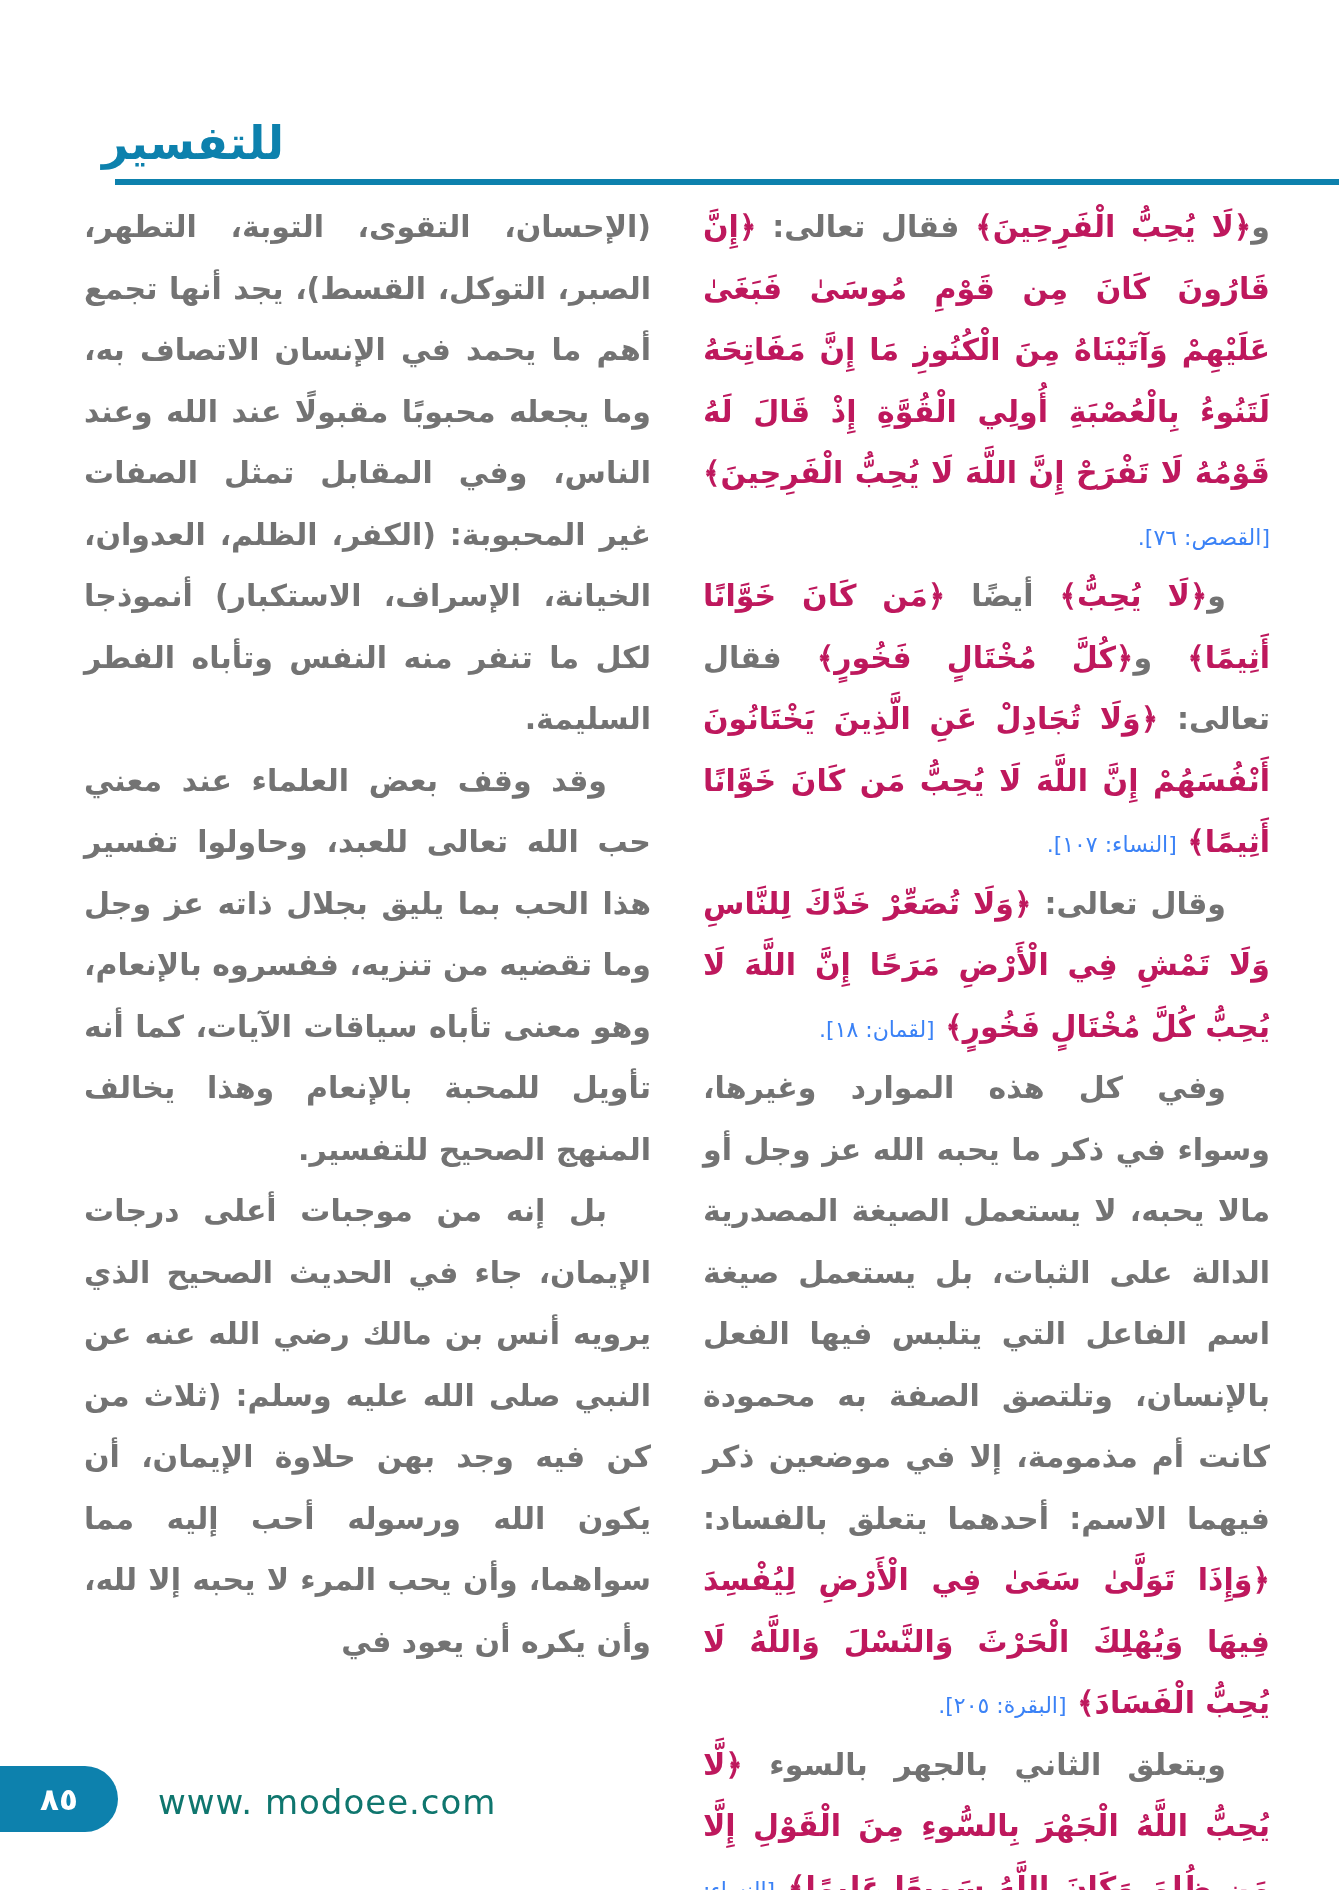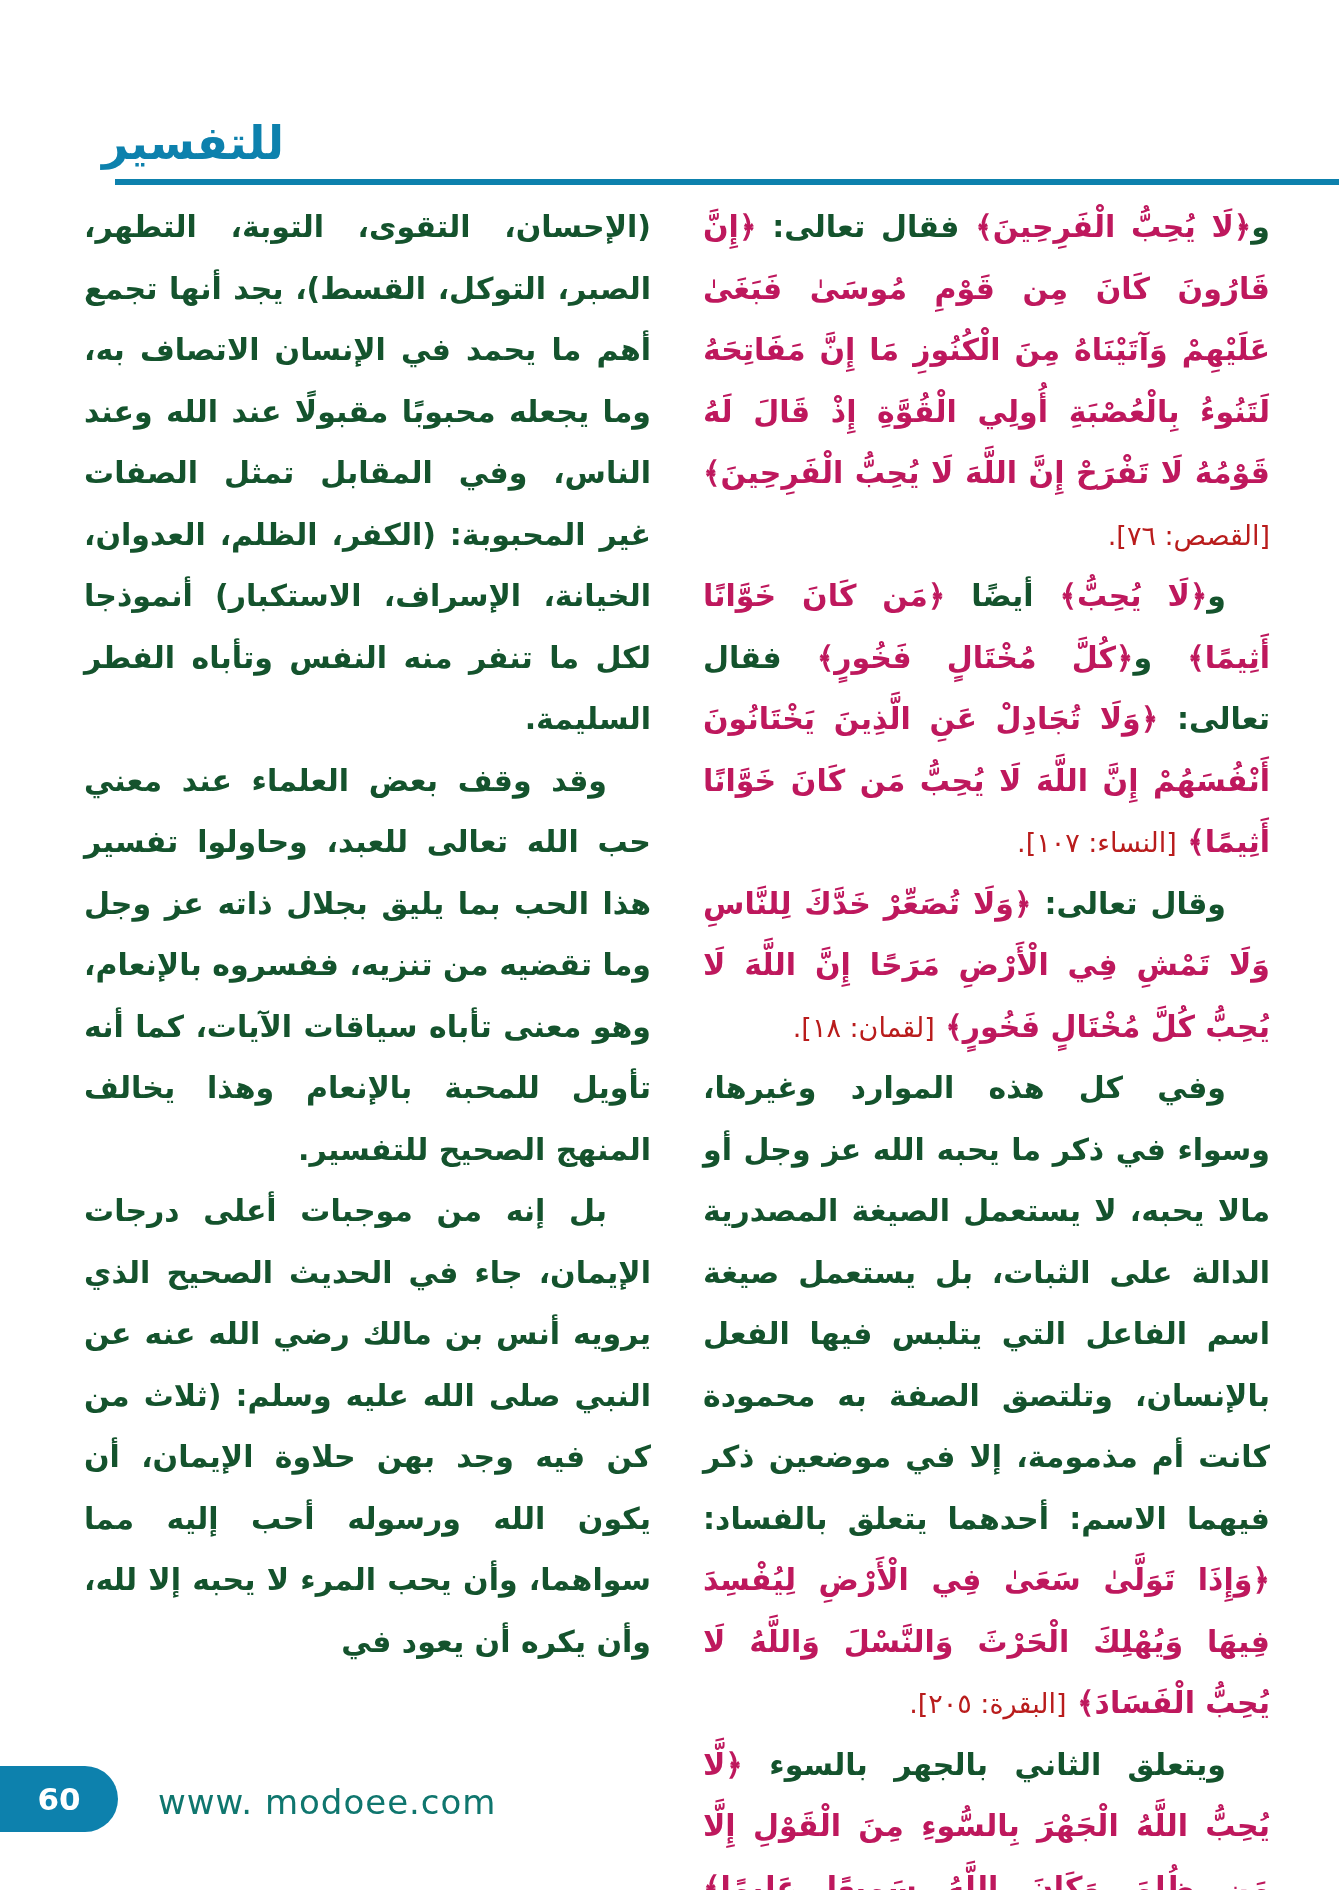--- a/index.html
+++ b/index.html
@@ -38,23 +38,23 @@
   .col { width: 567px; }
   .para {
     margin: 0;
     font-size: 30px;
     line-height: 2.05;
     text-align: justify;
     color: #000000;
     direction: rtl;
   }
   .para.indent { text-indent: 44px; }
-  .run-n, .run-b { font-weight: bold; color: #14532d; }
+  .run-n, .run-b { font-weight: bold; color: #737373; }
   .run-v { font-weight: bold; color: #be185d; }
-  .run-r { font-weight: normal; color: #b91c1c; font-size: 27px; }
+  .run-r { font-weight: normal; color: #3b82f6; font-size: 22px; }
   
   .footer-badge {
     position: absolute;
     left: 0; top: 1766px;
     width: 118px; height: 66px;
     background: #0d81ad;
     border-radius: 0 33px 33px 0;
     display: flex; align-items: center; justify-content: center;
   }
   .footer-badge span { color: #ffffff; font-size: 31px; font-weight: bold; }
@@ -82,15 +82,15 @@
       <p class="para indent"><span class="run-n">ويتعلق الثاني بالجهر بالسوء </span><span class="run-v">﴿لَّا يُحِبُّ اللَّهُ الْجَهْرَ بِالسُّوءِ مِنَ الْقَوْلِ إِلَّا مَن ظُلِمَ وَكَانَ اللَّهُ سَمِيعًا عَلِيمًا﴾ </span><span class="run-r">[النساء: ١٤٨].</span></p>
     </div>
   <div class="col">
       <p class="para"><span class="run-n">(الإحسان، التقوى، التوبة، التطهر، الصبر، التوكل، القسط)، يجد أنها تجمع أهم ما يحمد في الإنسان الاتصاف به، وما يجعله محبوبًا مقبولًا عند الله وعند الناس، وفي المقابل تمثل الصفات غير المحبوبة: (الكفر، الظلم، العدوان، الخيانة، الإسراف، الاستكبار) أنموذجا لكل ما تنفر منه النفس وتأباه الفطر السليمة.</span></p>
       <p class="para indent"><span class="run-n">وقد وقف بعض العلماء عند معني حب الله تعالى للعبد، وحاولوا تفسير هذا الحب بما يليق بجلال ذاته عز وجل وما تقضيه من تنزيه، ففسروه بالإنعام، وهو معنى تأباه سياقات الآيات، كما أنه تأويل للمحبة بالإنعام وهذا يخالف المنهج الصحيح للتفسير.</span></p>
       <p class="para indent"><span class="run-n">بل إنه من موجبات أعلى درجات الإيمان، جاء في الحديث الصحيح الذي يرويه أنس بن مالك رضي الله عنه عن النبي صلى الله عليه وسلم: </span><span class="run-b">(ثلاث من كن فيه وجد بهن حلاوة الإيمان، أن يكون الله ورسوله أحب إليه مما سواهما، وأن يحب المرء لا يحبه إلا لله، وأن يكره أن يعود في</span></p>
     </div>
 </div>
 
 <div class="footer-badge">
-  <span>60</span>
+  <span>٨٥</span>
 </div>
 <div class="footer-url">www. modoee.com</div>
 
 </body></html>

